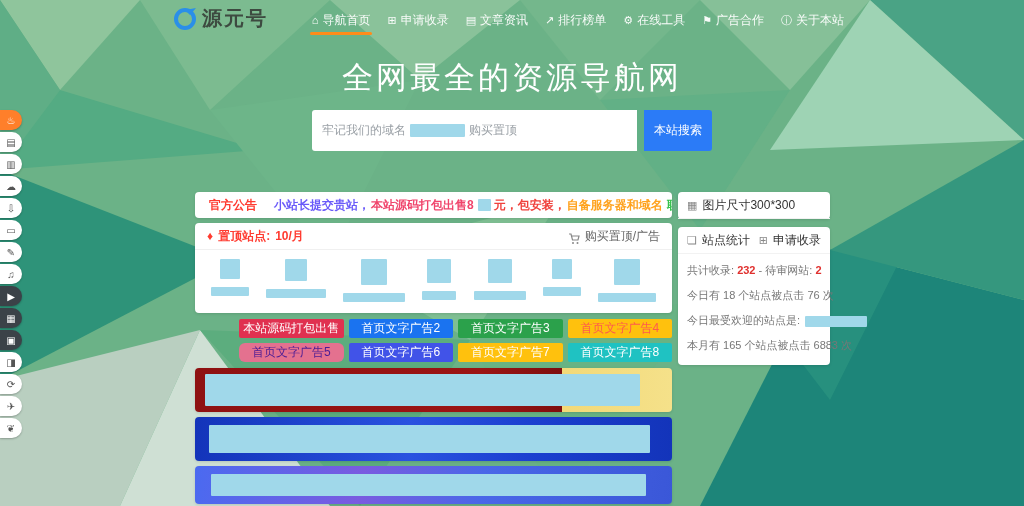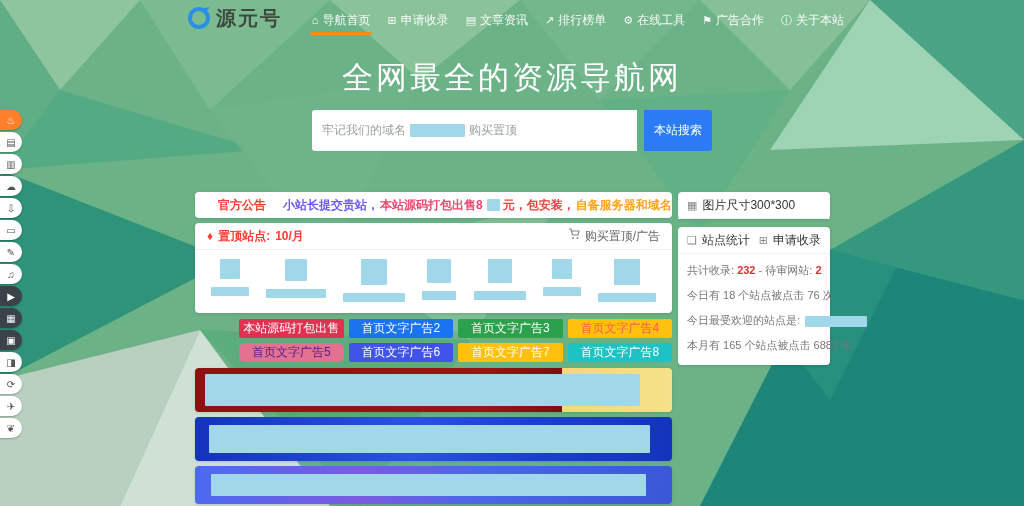--- a/index.html
+++ b/index.html
@@ -4,49 +4,49 @@
 <style>
   html,body{margin:0;padding:0;}
   body{
     width:1024px;height:506px;overflow:hidden;position:relative;
     font-family:"Liberation Sans","DejaVu Sans",sans-serif;
     background:#6bb287;
   }
   #bg{position:absolute;top:0;left:0;z-index:0;}
   
   .header{position:absolute;top:0;left:0;right:0;height:40px;z-index:5;display:flex;align-items:center;}
-  .logo{position:absolute;left:186px;top:5px;display:flex;align-items:flex-start;gap:4px;}
+  .logo{position:absolute;left:172px;top:5px;display:flex;align-items:flex-end;gap:4px;}
   .logo-text{font-size:20px;font-weight:bold;color:#3d4a40;letter-spacing:2px;}
   .nav{position:absolute;right:180px;top:0;height:40px;display:flex;align-items:center;gap:17px;}
   .nav-item{display:flex;align-items:center;gap:4px;font-size:12px;color:rgba(255,255,255,0.95);cursor:pointer;position:relative;height:40px;}
   .nav-item .ic{font-size:11px;}
   .nav-item.active:after{content:"";position:absolute;left:-2px;right:-2px;bottom:5px;height:3px;background:#ff8c1a;border-radius:2px;}
   
   .hero-title{position:absolute;top:57px;left:0;width:100%;text-align:center;color:#fff;font-size:31px;letter-spacing:3px;z-index:4;}
   .search{position:absolute;top:110px;left:50%;transform:translateX(-50%);width:400px;height:41px;display:flex;z-index:4;}
   .search-input{flex:1;background:#fff;border-radius:3px 0 0 3px;display:flex;align-items:center;padding-left:10px;font-size:12px;color:#9aa0a6;gap:4px;}
   .search-btn{width:68px;background:#2b7bf7;color:#fff;font-size:12px;display:flex;align-items:center;justify-content:center;border-radius:0 3px 3px 0;cursor:pointer;margin-left:7px;}
   
   .censor{background:#a0d8ea;display:inline-block;vertical-align:middle;border-radius:1px;}
   
   .ltoolbar{position:absolute;left:0;top:110px;z-index:6;display:flex;flex-direction:column;gap:2px;}
   .ltool{width:22px;height:20px;background:#fff;border-radius:0 10px 10px 0;box-shadow:0 1px 2px rgba(0,0,0,.25);display:flex;align-items:center;justify-content:center;font-size:10px;color:#555;cursor:pointer;}
   .ltool.orange{background:#ff7f2a;color:#fff;}
   .ltool.dark{background:#3b4248;color:#fff;}
   
   .main{position:absolute;left:195px;top:192px;width:477px;z-index:4;}
   .card{background:#fff;border-radius:4px;box-shadow:0 1px 3px rgba(0,0,0,.12);}
-  .announce{height:26px;display:flex;align-items:center;padding:0 23px;margin-bottom:5px;font-size:12px;font-weight:bold;white-space:nowrap;overflow:hidden;}
+  .announce{height:26px;display:flex;align-items:center;padding:0 14px;margin-bottom:5px;font-size:12px;font-weight:bold;white-space:nowrap;overflow:hidden;}
   .announce-label{color:#ff3b30;margin-right:12px;}
   .announce .seg{margin-right:1px;}
   .announce .censor{margin:0 3px;}
   .topsites{margin-bottom:6px;}
   .ts-head{height:26px;display:flex;align-items:center;justify-content:space-between;padding:0 12px;border-bottom:1px solid #f0f0f0;font-size:12px;}
   .ts-left{color:#ff3b30;font-weight:bold;display:flex;align-items:center;gap:5px;}
-  .ts-right{color:#666;display:flex;align-items:flex-start;gap:5px;cursor:pointer;}
+  .ts-right{color:#666;display:flex;align-items:flex-end;gap:5px;cursor:pointer;}
   .ts-grid{display:flex;justify-content:space-between;padding:9px 16px 11px;}
   .ts-item{display:flex;flex-direction:column;align-items:center;cursor:pointer;}
   .ads-grid{display:grid;grid-template-columns:repeat(4,1fr);gap:5px;margin-bottom:6px;padding-left:44px;}
   .ad-btn{height:19px;line-height:19px;text-align:center;font-size:12px;color:#fff;border-radius:2px;cursor:pointer;overflow:hidden;white-space:nowrap;}
   .banner{position:relative;border-radius:4px;margin-bottom:5px;overflow:hidden;cursor:pointer;}
   .banner .censor{position:absolute;border-radius:1px;}
   .b1{height:44px;background:linear-gradient(90deg,#8e1111 0%,#9c1414 60%,#7e0e0e 77%,#f2d978 77%,#f5e18a 100%);}
   .b2{height:44px;background:linear-gradient(90deg,#1334ba,#2a52e0 45%,#1c3fd0 70%,#1334ba);}
   .b3{height:38px;background:linear-gradient(100deg,#4a6af0,#7a5be0 35%,#4a67e8 60%,#3a57d8);margin-bottom:7px;}
   

